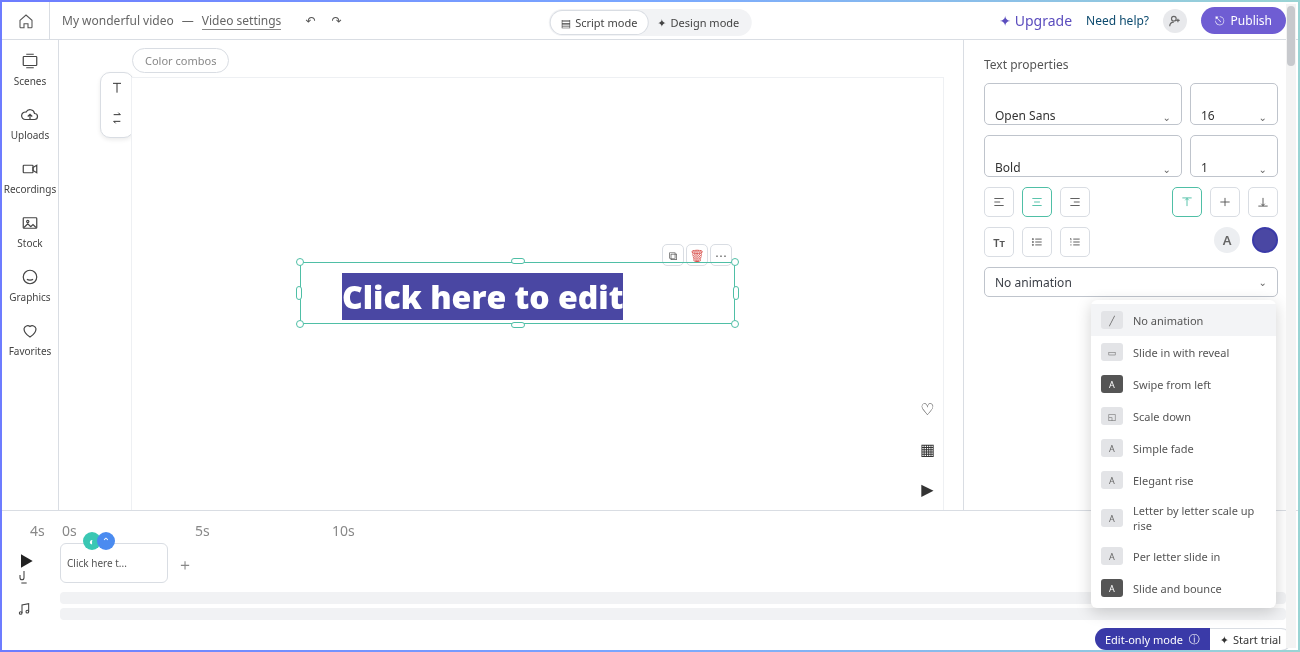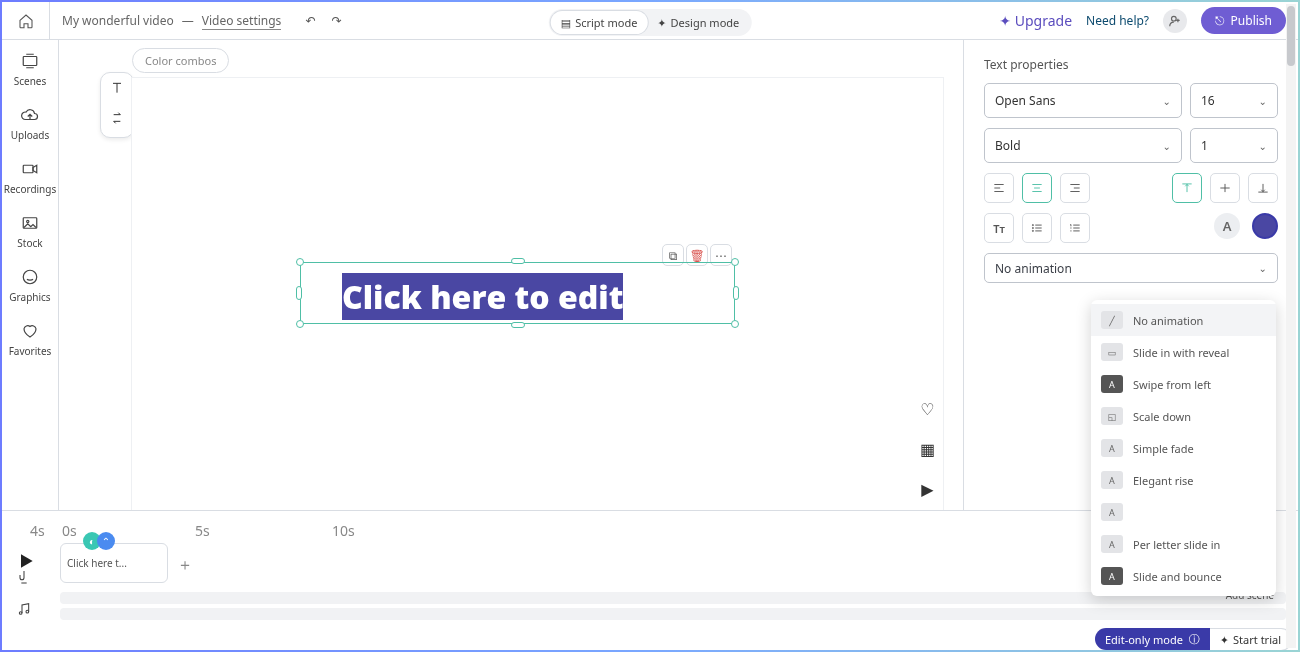--- a/index.html
+++ b/index.html
@@ -52,21 +52,21 @@
   .sel-box .h-mt{left:50%;top:-5px;transform:translateX(-50%);width:14px;height:6px;border-radius:3px}
   .sel-box .h-mb{left:50%;bottom:-5px;transform:translateX(-50%);width:14px;height:6px;border-radius:3px}
   .text-block{position:absolute;left:210px;top:195px;background:#4a47a3;color:#fff;font-weight:800;font-size:32px;padding:2px 0;font-family:"Open Sans",sans-serif;}
   .obj-toolbar{position:absolute;left:530px;top:166px;display:flex;gap:2px;}
   .obj-toolbar .tb{width:22px;height:22px;border:1px solid var(--border);border-radius:5px;background:#fff;display:flex;align-items:center;justify-content:center;font-size:12px;color:#555;}
   .side-icons{position:absolute;right:8px;bottom:10px;display:flex;flex-direction:column;gap:18px;align-items:center;color:#333;}
   
   .rpanel{position:absolute;right:0;top:38px;width:335px;bottom:0;border-left:1px solid var(--border);padding:16px 20px;font-size:12px;color:var(--text);overflow:visible;}
   .rpanel .section-title{color:#555;font-size:12px;margin-bottom:10px;}
   .prop-row{display:flex;gap:8px;margin-bottom:10px;}
-  .dropdown{flex:1;border:1px solid var(--border-dark);border-radius:5px;height:35px;display:flex;align-items:center;justify-content:space-between;padding:0 10px;font-size:12px;color:#333;background:#fff;}
+  .dropdown{flex:1;border:1px solid var(--border-dark);border-radius:5px;height:42px;display:flex;align-items:flex-end;justify-content:space-between;padding:0 10px;font-size:12px;color:#333;background:#fff;}
   .dropdown.small{flex:0 0 88px;}
   .chev{font-size:10px;color:#666;}
   .btn-row{display:flex;gap:8px;margin-bottom:10px;}
   .icon-btn{width:30px;height:30px;border:1px solid var(--border);border-radius:5px;display:flex;align-items:center;justify-content:center;color:#555;background:#fff;}
   .icon-btn.active{border-color:var(--teal-border);}
   .icon-btn svg{width:14px;height:14px;stroke:#555;fill:none;stroke-width:1.6;}
   .icon-btn.active svg{stroke:var(--teal-border);}
   .spacer{flex:1;}
   .color-sw{width:26px;height:26px;border-radius:50%;display:inline-block;margin-left:4px;}
   .color-sw.a{background:#eceef1;display:flex;align-items:center;justify-content:center;color:#666;font-size:13px;font-weight:600;}
@@ -338,20 +338,21 @@
     <div class="anim-item">
         <div class="thumb">A</div>
         <span>Simple fade</span>
       </div>
     <div class="anim-item">
         <div class="thumb">A</div>
         <span>Elegant rise</span>
       </div>
     <div class="anim-item">
         <div class="thumb">A</div>
+        <span>Letter by letter scale up rise</span>
       </div>
     <div class="anim-item">
         <div class="thumb">A</div>
         <span>Per letter slide in</span>
       </div>
     <div class="anim-item">
         <div class="thumb" style="background:#555;color:#fff">A</div>
         <span>Slide and bounce</span>
       </div>
   </div>

